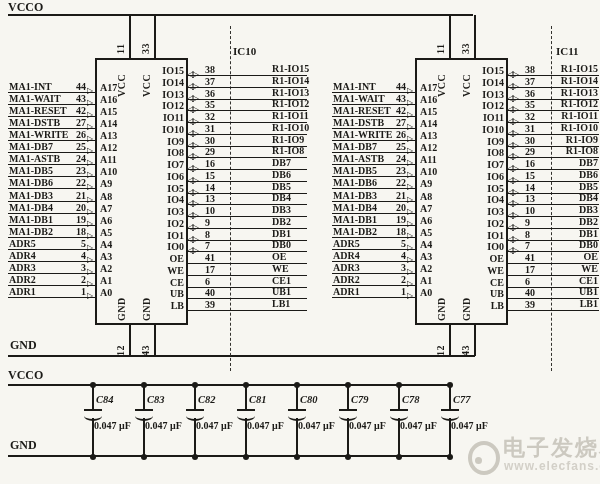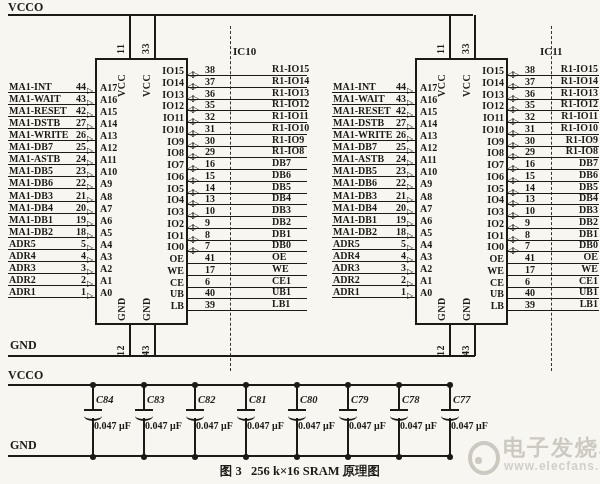--- a/index.html
+++ b/index.html
@@ -296,21 +296,21 @@
       </div>
       <div class="txt10" style="left: 272px; top: 286.25px;">UB1</div>
       <div class="txt10 txt10r" style="left: 140px; top: 288.25px; width: 44px;">UB</div>
       <div class="wirerow" style="left: 188px; top: 298px; width: 119px;">
         <span class="rn2" style="left: 17px;">39</span>
       </div>
       <div class="txt10" style="left: 272px; top: 298px;">LB1</div>
       <div class="txt10 txt10r" style="left: 140px; top: 300px; width: 44px;">LB</div>
       <div class="box" style="left: 415px; top: 58px; width: 89px; height: 263px;"></div>
       <div class="dash" style="left: 551px; top: 26px; height: 345px;"></div>
-      <div class="txt11" style="left: 540px; top: 45px;">IC11</div>
+      <div class="txt11" style="left: 556px; top: 45px;">IC11</div>
       <div class="v" style="left: 449px; top: 15px; height: 43px;"></div>
       <div class="vtxt" style="left: 435px; top: 26px; height: 28px;">11</div>
       <div class="vtxt" style="left: 436px; top: 63px; height: 34px;">VCC</div>
       <div class="v" style="left: 474px; top: 15px; height: 43px;"></div>
       <div class="vtxt" style="left: 460px; top: 26px; height: 28px;">33</div>
       <div class="vtxt" style="left: 461px; top: 63px; height: 34px;">VCC</div>
       <div class="v" style="left: 449px; top: 325px; height: 31px;"></div>
       <div class="vtxt" style="left: 435px; top: 330px; height: 26px;">12</div>
       <div class="vtxt" style="left: 436px; top: 285px; height: 36px;">GND</div>
       <div class="v" style="left: 474px; top: 325px; height: 31px;"></div>
@@ -604,20 +604,19 @@
       <div class="v" style="left: 449px; top: 385px; height: 24px;"></div>
       <div class="plate" style="left: 441px; top: 409px;"></div>
       <div class="curve" style="left: 441px; top: 411px;"></div>
       <div class="v" style="left: 449px; top: 418px; height: 40px;"></div>
       <div class="dot" style="left: 447px; top: 382px;"></div>
       <div class="dot" style="left: 447px; top: 454px;"></div>
       <div class="cref" style="left: 453px; top: 394px;">C77</div>
       <div class="cval" style="left: 451px; top: 420px;">0.047 μF</div>
     </div>
 
-  <div class="caption">图 3   256 k×16 SRAM 原理图</div>
 
   <div class="watermark">
     <span class="wm-logo"></span>
     <span class="wm-brand">电子发烧友</span>
     <span class="wm-url">www.elecfans.com</span>
   </div>
 </div>
 
 </body></html>

